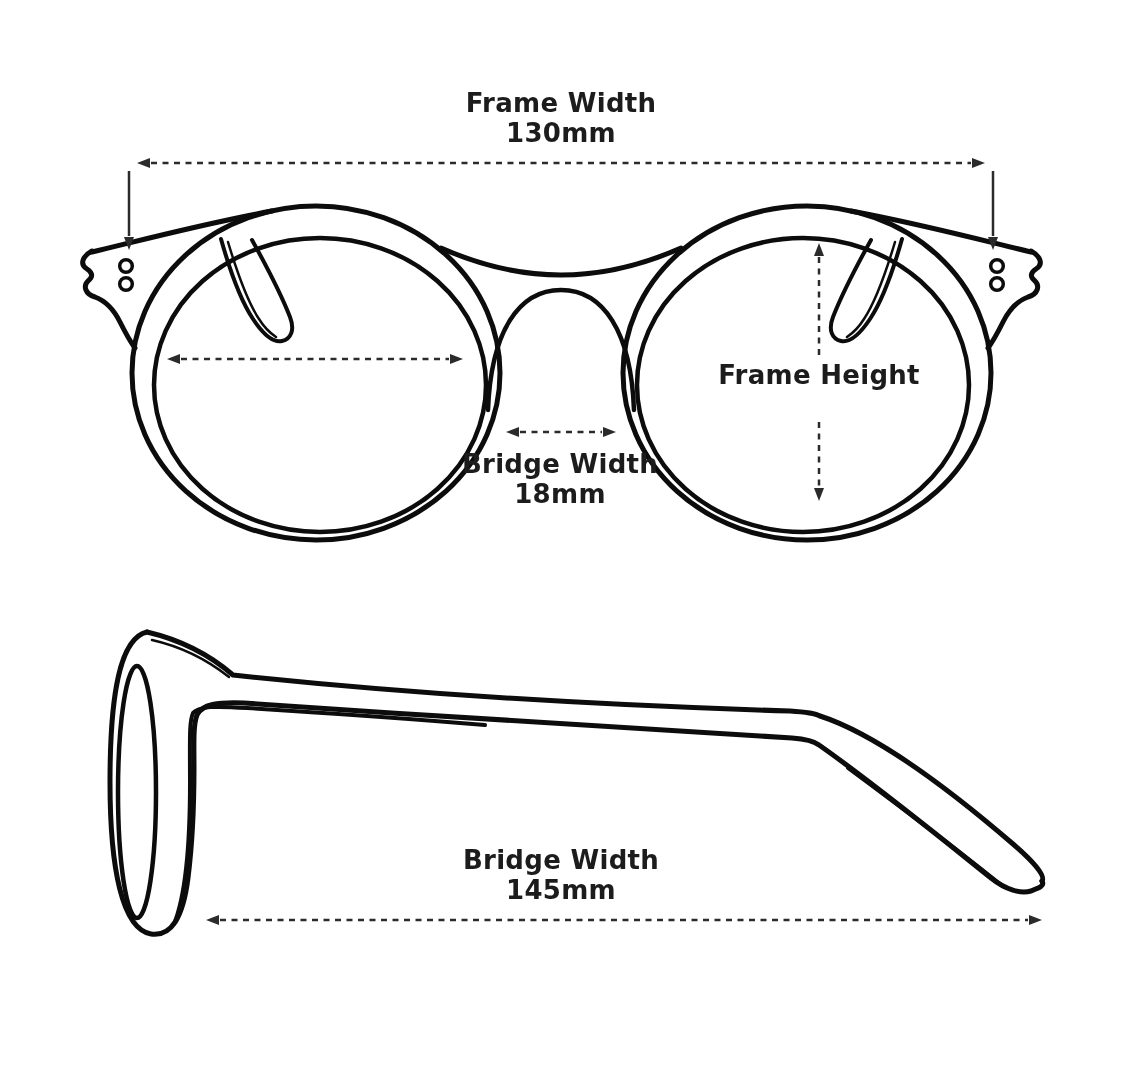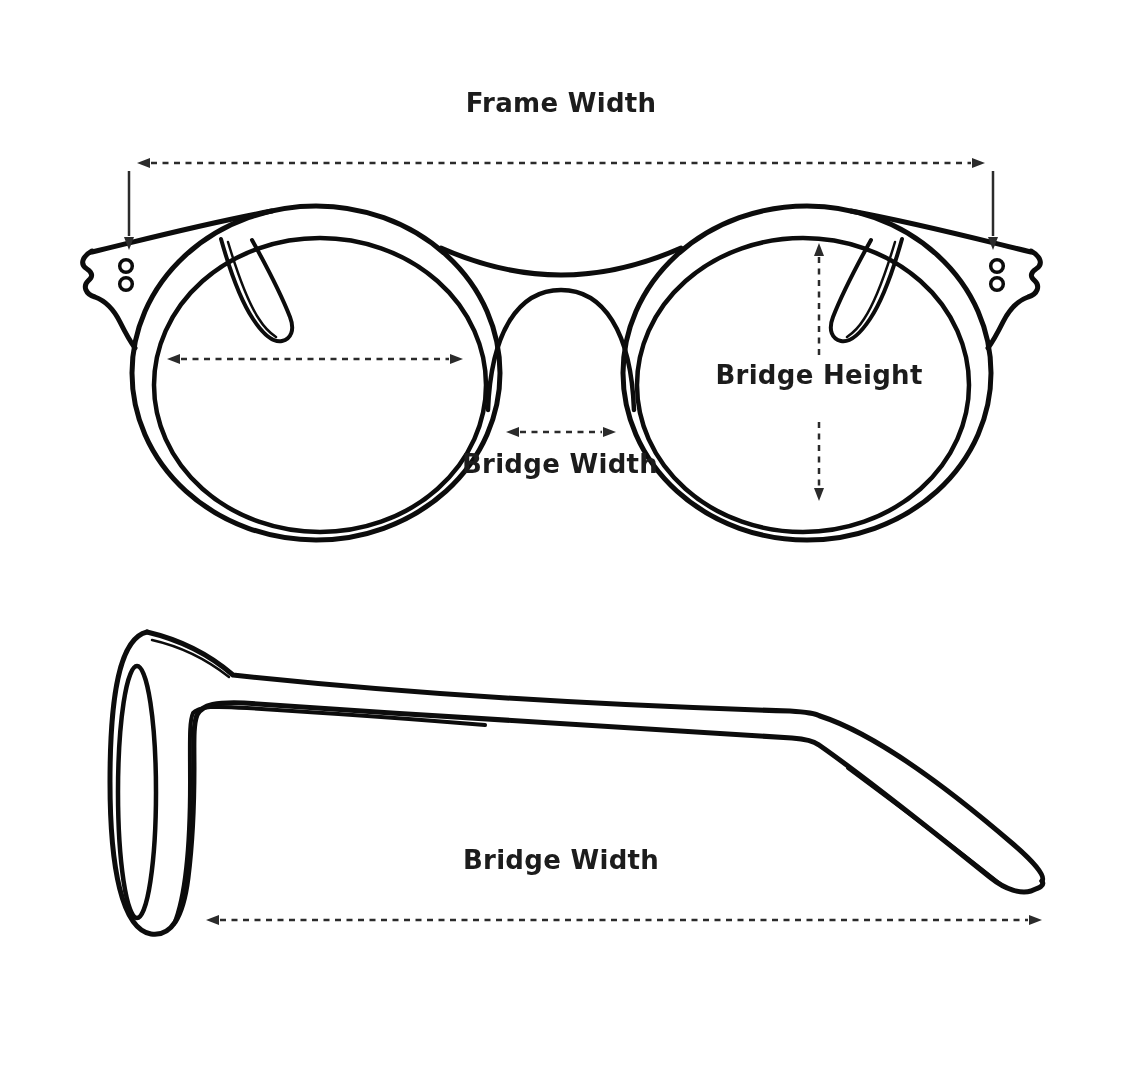--- a/index.html
+++ b/index.html
@@ -92,28 +92,31 @@
     <polygon stroke="none" points="819,501 814,488 824,488"></polygon>
 
     <line x1="220" y1="920" x2="1028" y2="920" stroke-dasharray="6 5.5" fill="none"></line>
     <polygon stroke="none" points="206,920 219,915 219,925"></polygon>
     <polygon stroke="none" points="1042,920 1029,915 1029,925"></polygon>
   </g>
 </svg>
 
 <div class="dim-label lbl-frame-width">
   <span class="dim-name">Frame Width</span>
+  <span class="dim-value">130mm</span>
 </div>
 
 <div class="dim-label lbl-lens-width">
 </div>
 
 <div class="dim-label lbl-bridge-width">
   <span class="dim-name">Bridge Width</span>
+  <span class="dim-value">18mm</span>
 </div>
 
 <div class="dim-label lbl-frame-height">
-  <span class="dim-name">Bridge Height</span>
+  <span class="dim-name">Frame Height</span>
 </div>
 
 <div class="dim-label lbl-temple-length">
   <span class="dim-name">Bridge Width</span>
+  <span class="dim-value">145mm</span>
 </div>
 
 </body></html>

